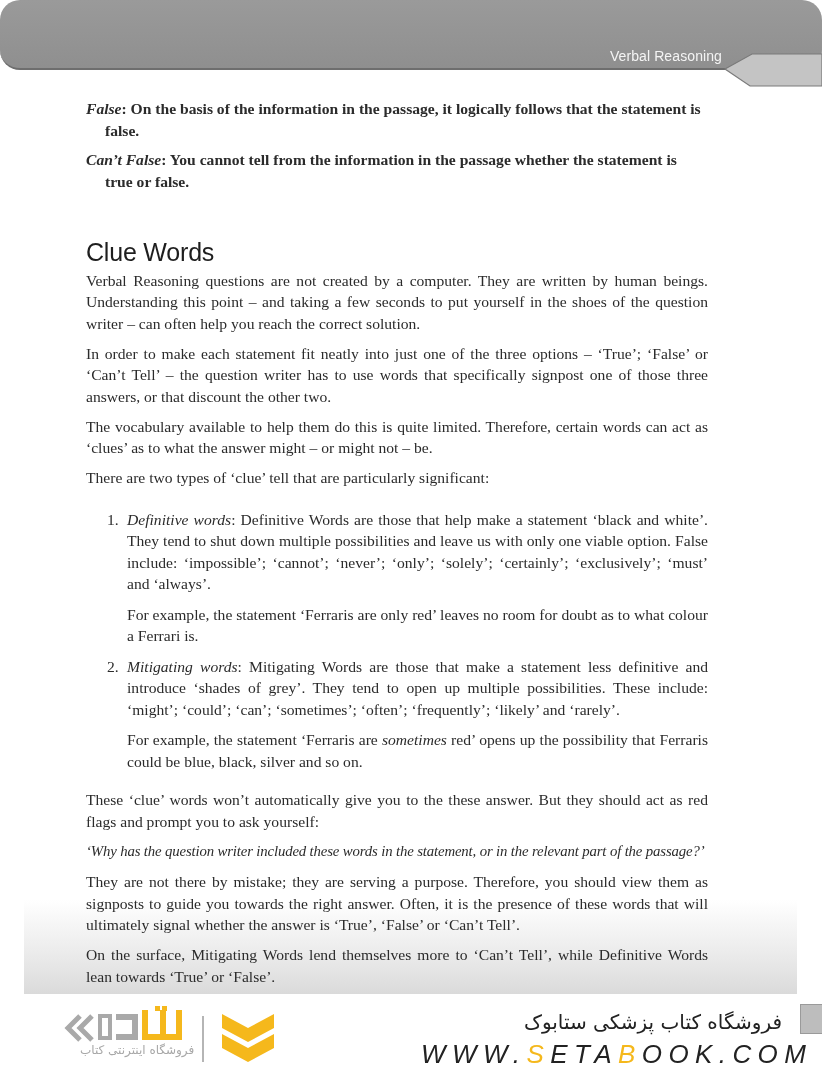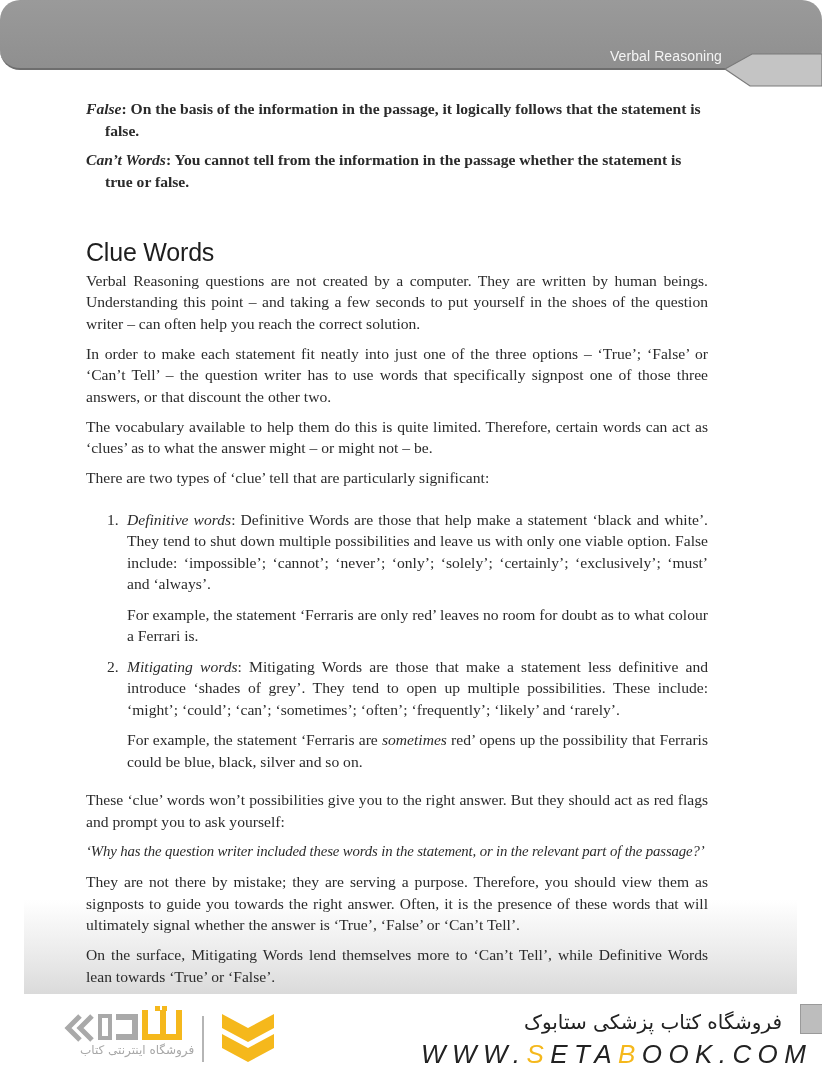--- a/index.html
+++ b/index.html
@@ -88,21 +88,21 @@
   <span class="header-title">Verbal Reasoning</span>
 </div>
 <svg class="header-tab" viewBox="0 0 100 34" width="100" height="34">
   <polygon points="30,1 100,1 100,33 28,33 3,16" fill="#c4c4c4" stroke="#7a7a7a" stroke-width="1.2"></polygon>
 </svg>
 
 <div class="bottom-fade"></div>
 
 <div class="page-content">
   <p class="def-item"><span class="term">False</span><span>: On the basis of the information in the passage, it logically follows that the statement is false.</span></p>
-  <p class="def-item"><span class="term">Can’t Words</span><span>: You cannot tell from the information in the passage whether the statement is true or false.</span></p>
+  <p class="def-item"><span class="term">Can’t False</span><span>: You cannot tell from the information in the passage whether the statement is true or false.</span></p>
 
   <h2 class="section-title">Clue Words</h2>
 
   <p class="para">Verbal Reasoning questions are not created by a computer. They are written by human beings. Understanding this point – and taking a few seconds to put yourself in the shoes of the question writer – can often help you reach the correct solution.</p>
   <p class="para">In order to make each statement fit neatly into just one of the three options – ‘True’; ‘False’ or ‘Can’t Tell’ – the question writer has to use words that specifically signpost one of those three answers, or that discount the other two.</p>
   <p class="para">The vocabulary available to help them do this is quite limited. Therefore, certain words can act as ‘clues’ as to what the answer might – or might not – be.</p>
   <p class="para para-gap">There are two types of ‘clue’ tell that are particularly significant:</p>
 
   <div class="list">
     <div class="list-item">
@@ -110,21 +110,21 @@
       <p class="para"><em>Definitive words</em><span>: Definitive Words are those that help make a statement ‘black and white’. They tend to shut down multiple possibilities and leave us with only one viable option. False include: ‘impossible’; ‘cannot’; ‘never’; ‘only’; ‘solely’; ‘certainly’; ‘exclusively’; ‘must’ and ‘always’.</span></p>
       <p class="para">For example, the statement ‘Ferraris are only red’ leaves no room for doubt as to what colour a Ferrari is.</p>
     </div>
     <div class="list-item">
       <span class="list-num">2.</span>
       <p class="para"><em>Mitigating words</em><span>: Mitigating Words are those that make a statement less definitive and introduce ‘shades of grey’. They tend to open up multiple possibilities. These include: ‘might’; ‘could’; ‘can’; ‘sometimes’; ‘often’; ‘frequently’; ‘likely’ and ‘rarely’.</span></p>
       <p class="para"><span>For example, the statement ‘Ferraris are </span><em>sometimes</em><span> red’ opens up the possibility that Ferraris could be blue, black, silver and so on.</span></p>
     </div>
   </div>
 
-  <p class="para">These ‘clue’ words won’t possibilities give you to the right answer. But they should act as red flags and prompt you to ask yourself:</p>
+  <p class="para">These ‘clue’ words won’t automatically give you to the these answer. But they should act as red flags and prompt you to ask yourself:</p>
   <p class="quote">‘Why has the question writer included these words in the statement, or in the relevant part of the passage?’</p>
   <p class="para">They are not there by mistake; they are serving a purpose. Therefore, you should view them as signposts to guide you towards the right answer. Often, it is the presence of these words that will ultimately signal whether the answer is ‘True’, ‘False’ or ‘Can’t Tell’.</p>
   <p class="para">On the surface, Mitigating Words lend themselves more to ‘Can’t Tell’, while Definitive Words lean towards ‘True’ or ‘False’.</p>
   <p class="para"><span>But more important is whether the </span><em>type</em><span> of ‘clue’ words – definitive or mitigating – in the statement match those in the corresponding part of the passage.</span></p>
 </div>
 
 <div class="footer">
   <div class="footer-gray-tab"></div>
 
   <svg class="logo" viewBox="0 0 260 62" width="260" height="62">

